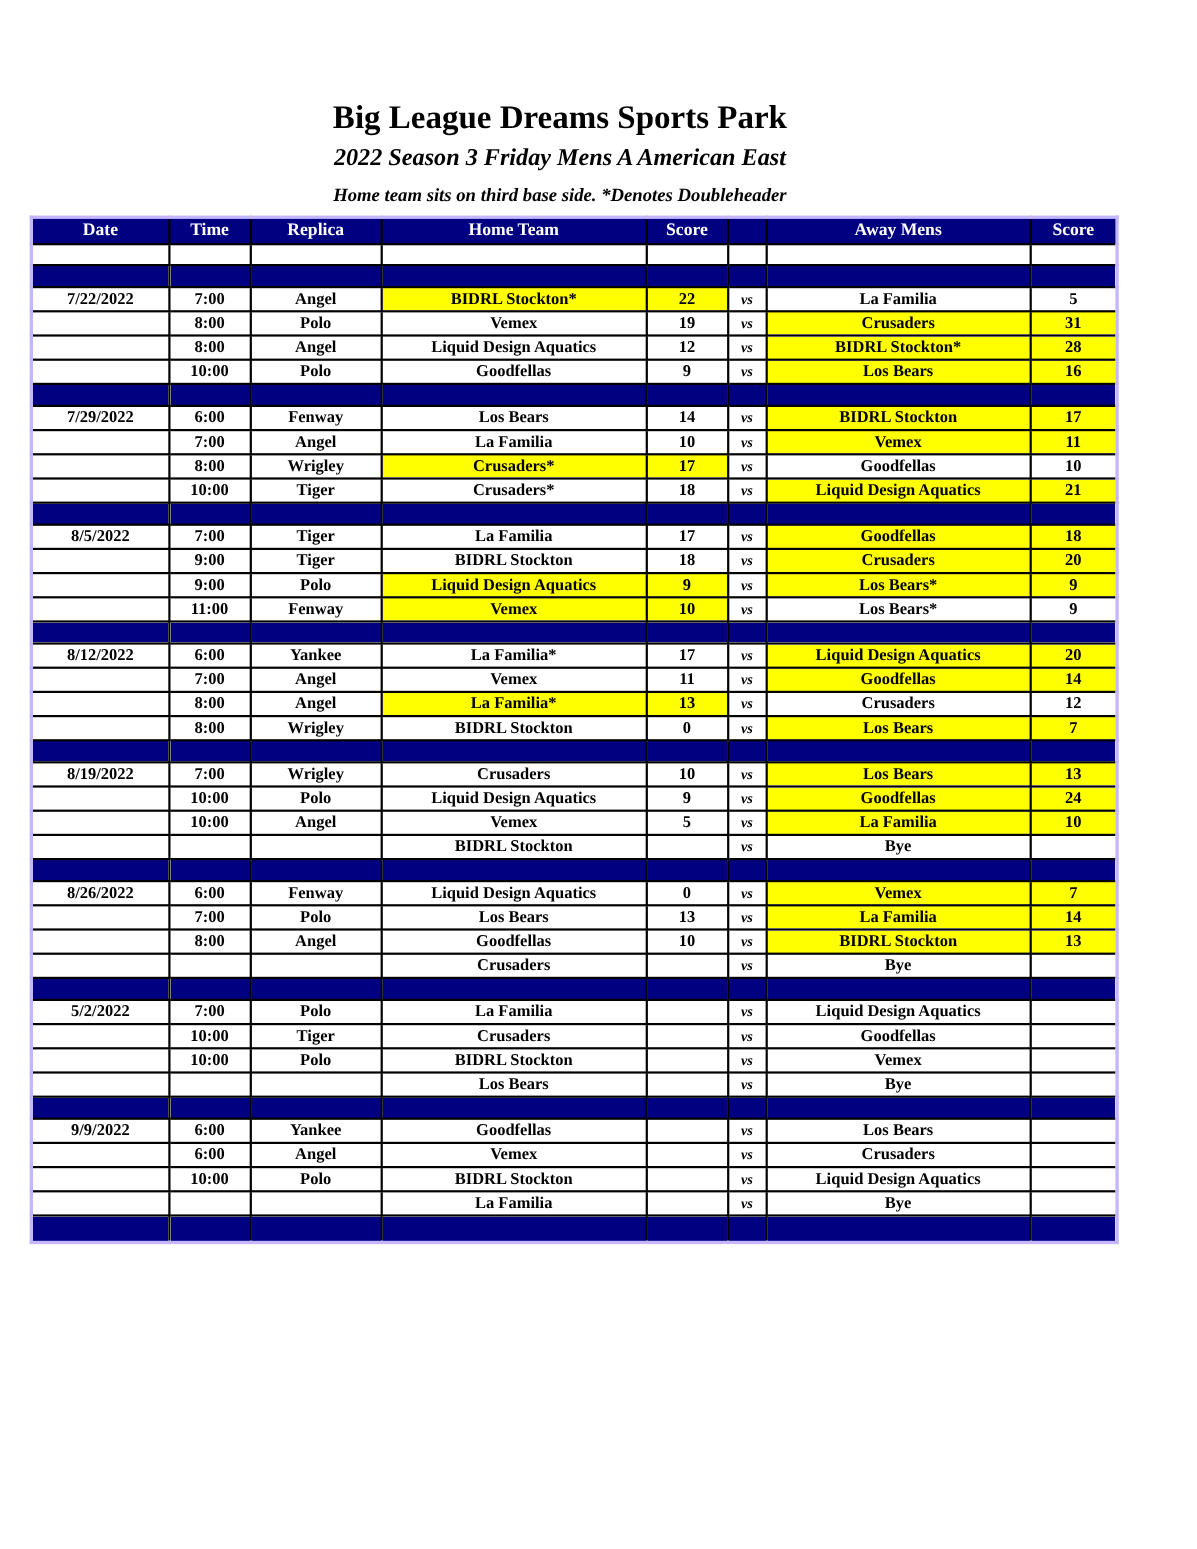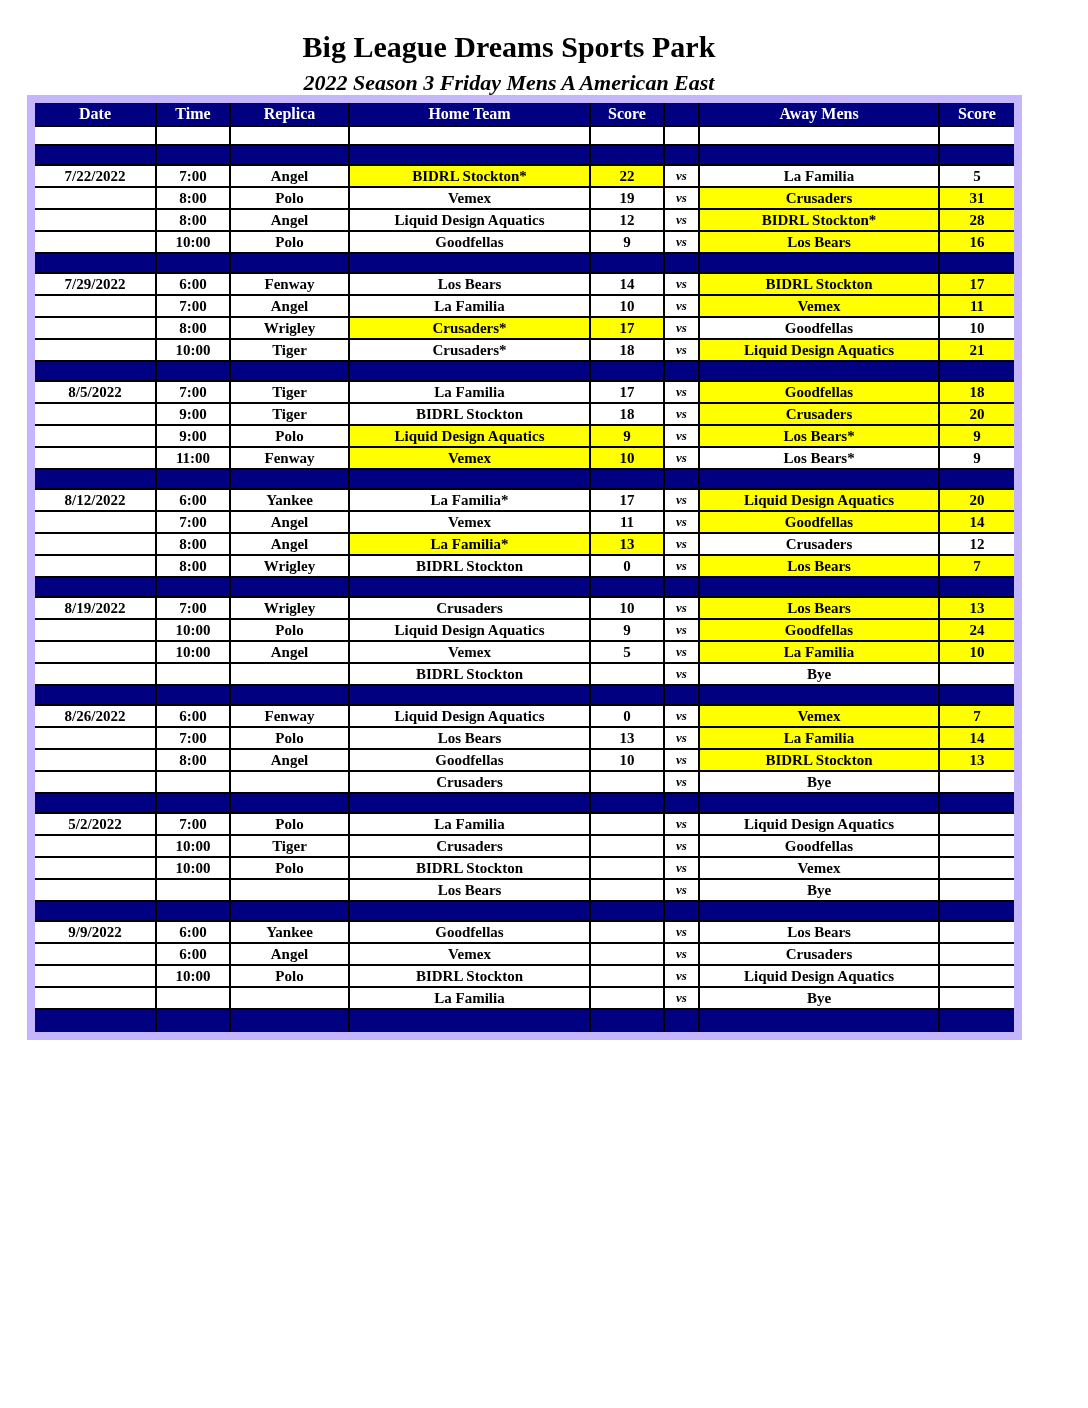--- a/index.html
+++ b/index.html
@@ -1,39 +1,40 @@
 <!DOCTYPE html>
 <html style="--navy: #000080; --yellow: #ffff00;"><head>
 <meta charset="utf-8">
 <style>
   html,body{margin:0;padding:0;background:#fff;}
   body{width:1088px;height:1408px;font-family:"Liberation Serif",serif;font-weight:bold;color:#000;}
-  .page{padding-top:30px;}
+  .page{padding-top:90px;}
   .headings{width:990px;margin-left:27px;text-align:center;padding-right:0;}
   .title{font-size:30px;line-height:1.1;margin:0 26px 0 0;}
   .subtitle{font-size:22px;line-height:1.1;margin:8px 26px 0 0;font-style:italic;}
   .note{font-size:17px;font-style:italic;margin:13px 26px 8px 0;}
-  table.sched{margin-left:27px;width:990px;border-collapse:collapse;table-layout:fixed;border:8px solid #c4b5fd;}
+  table.sched{margin-left:27px;width:990px;border-collapse:collapse;table-layout:fixed;border:3px solid #c4b5fd;}
   table.sched th{background:var(--navy);color:#fff;font-size:16px;height:22px;border:2px solid #000;padding:0;font-weight:bold;}
   table.sched td{border:2px solid #000;text-align:center;vertical-align:middle;font-size:15px;height:20px;padding:0;white-space:nowrap;overflow:hidden;background:#fff;font-weight:bold;}
   table.sched td.navy{background:var(--navy);}
   table.sched td.yellow{background:var(--yellow);}
   table.sched td.vs{font-style:italic;font-size:13px;}
   table.sched tr.blank td{height:17px;}
   table.sched tr.sep td{height:18px;}
   table.sched tr.sep-tall td{height:22px;}
   .footer{margin:5px 0 0 30px;font-size:17px;}
 </style>
 </head>
 <body>
 
 <div class="page">
   <div class="headings">
     <div class="title">Big League Dreams Sports Park</div>
     <div class="subtitle">2022 Season 3 Friday Mens A American East</div>
+    <div class="note">Home team sits on third base side.  *Denotes Doubleheader</div>
   </div>
 
   <table class="sched">
     <colgroup>
       <col style="width:125px">
         <col style="width:74px">
         <col style="width:119px">
       <col style="width:241px">
         <col style="width:74px">
         <col style="width:35px">

